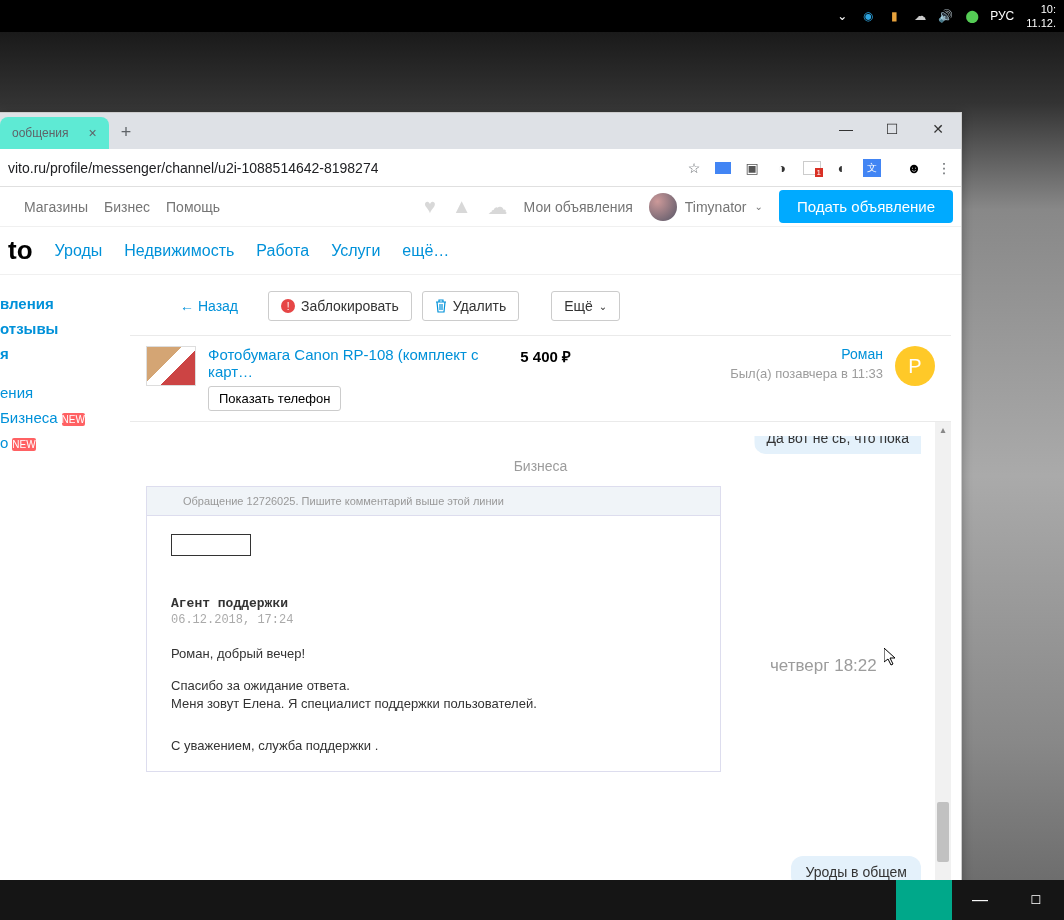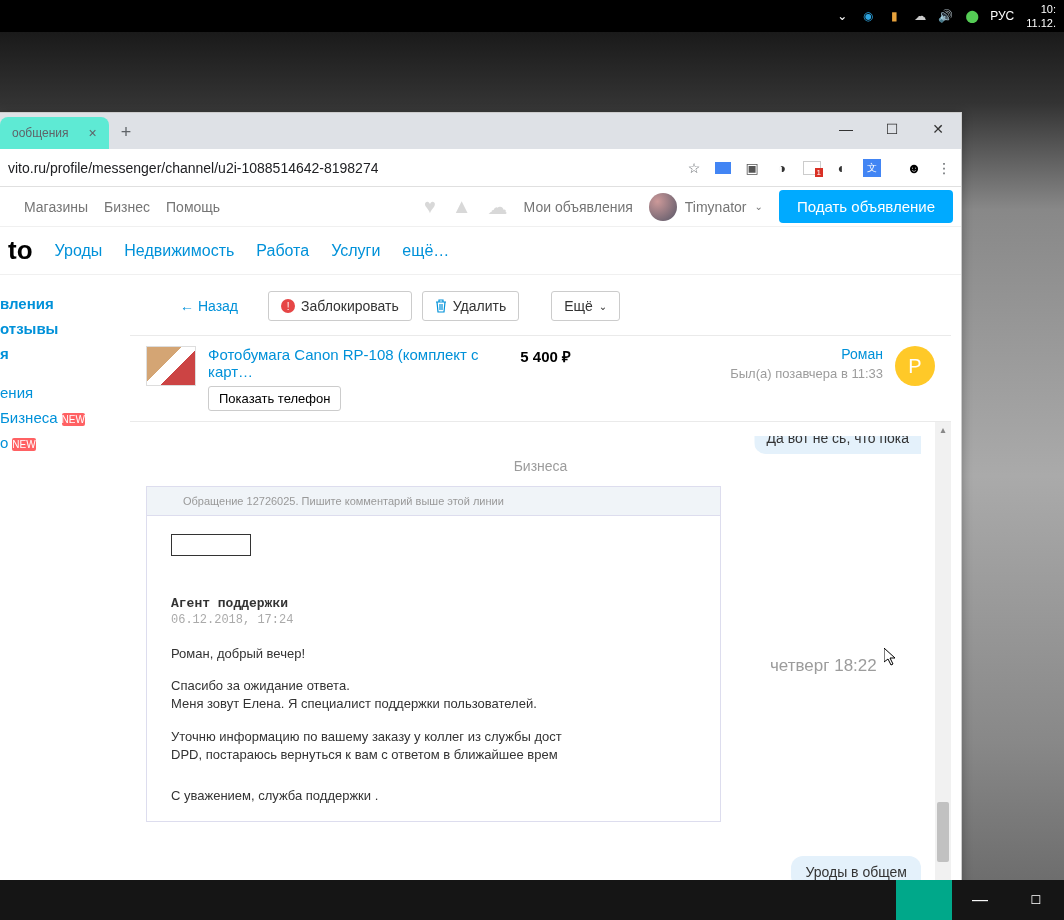--- a/index.html
+++ b/index.html
@@ -228,24 +228,20 @@
           <div class="email-hdr">Обращение 12726025. Пишите комментарий выше этой линии</div>
           <div class="email-body">
             <div class="email-empty"></div>
             <div class="agent-title">Агент поддержки</div>
             <div class="agent-date">06.12.2018, 17:24</div>
             <div class="email-p">Роман, добрый вечер!</div>
             <div class="email-p">
               <span>Спасибо за ожидание ответа.</span><br>
               <span>Меня зовут Елена. Я специалист поддержки пользователей.</span>
             </div>
-            <div class="email-p">
-              <span>Уточню информацию по вашему заказу у коллег из службы дост</span><br>
-              <span>DPD, постараюсь вернуться к вам с ответом в ближайшее врем</span>
-            </div>
             <div class="email-sign">С уважением, служба поддержки .</div>
           </div>
         </div>
         <div class="msg-time">четверг 18:22</div>
         <span class="cursor-arrow">
           <svg width="14" height="18" viewBox="0 0 14 18">
               <path d="M0 0 L0 14 L4 11 L7 17 L9 16 L6 10 L11 10 Z" fill="#fff" stroke="#000" stroke-width="1"></path>
             </svg>
         </span>
 

